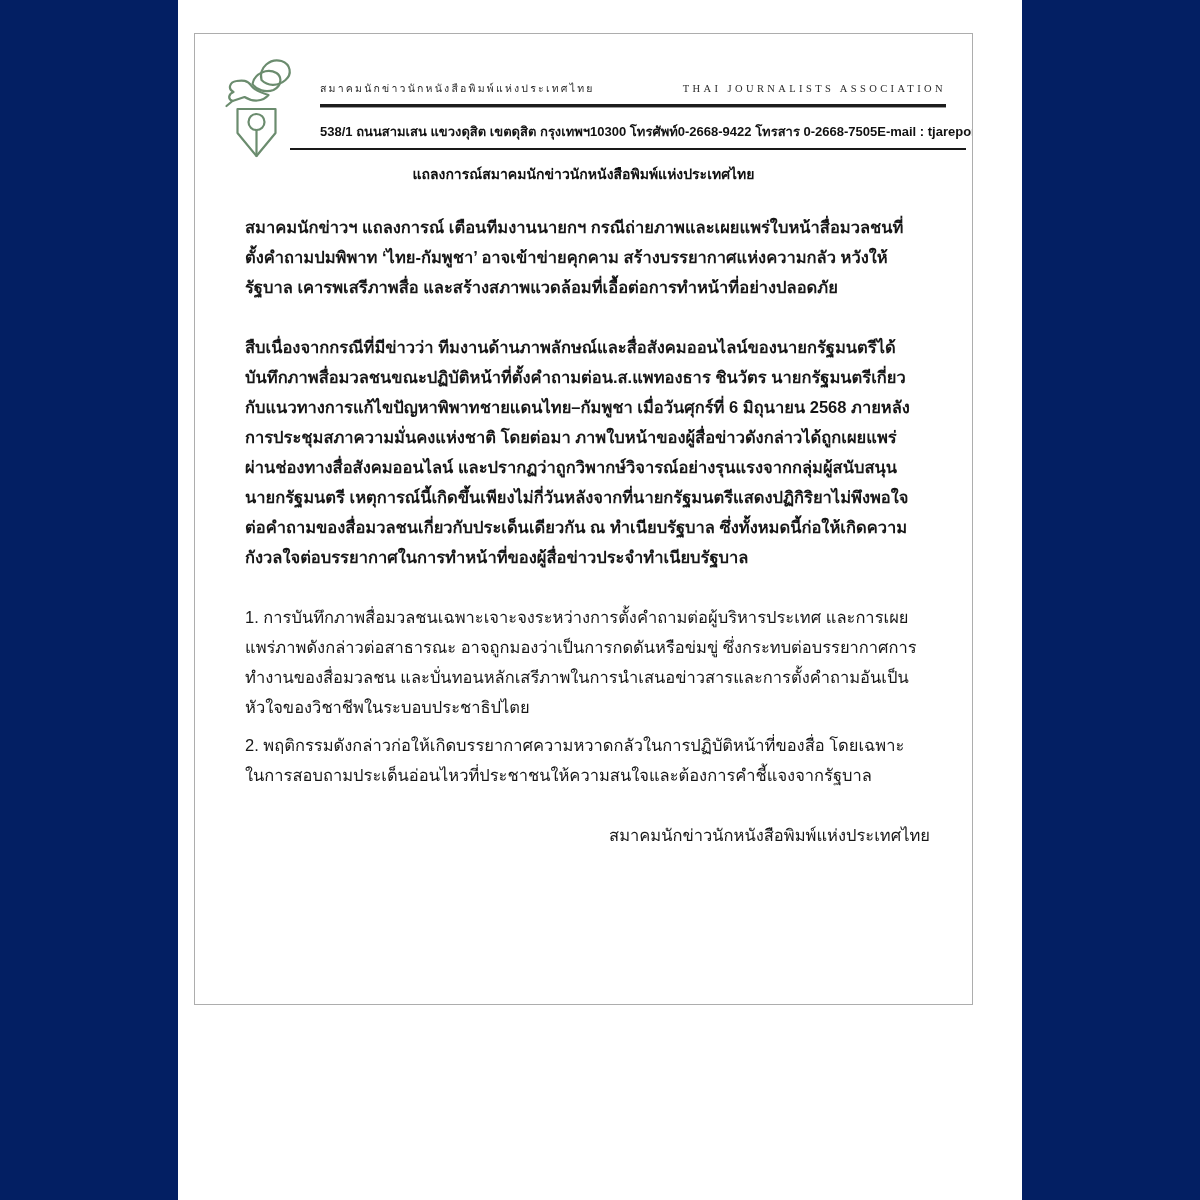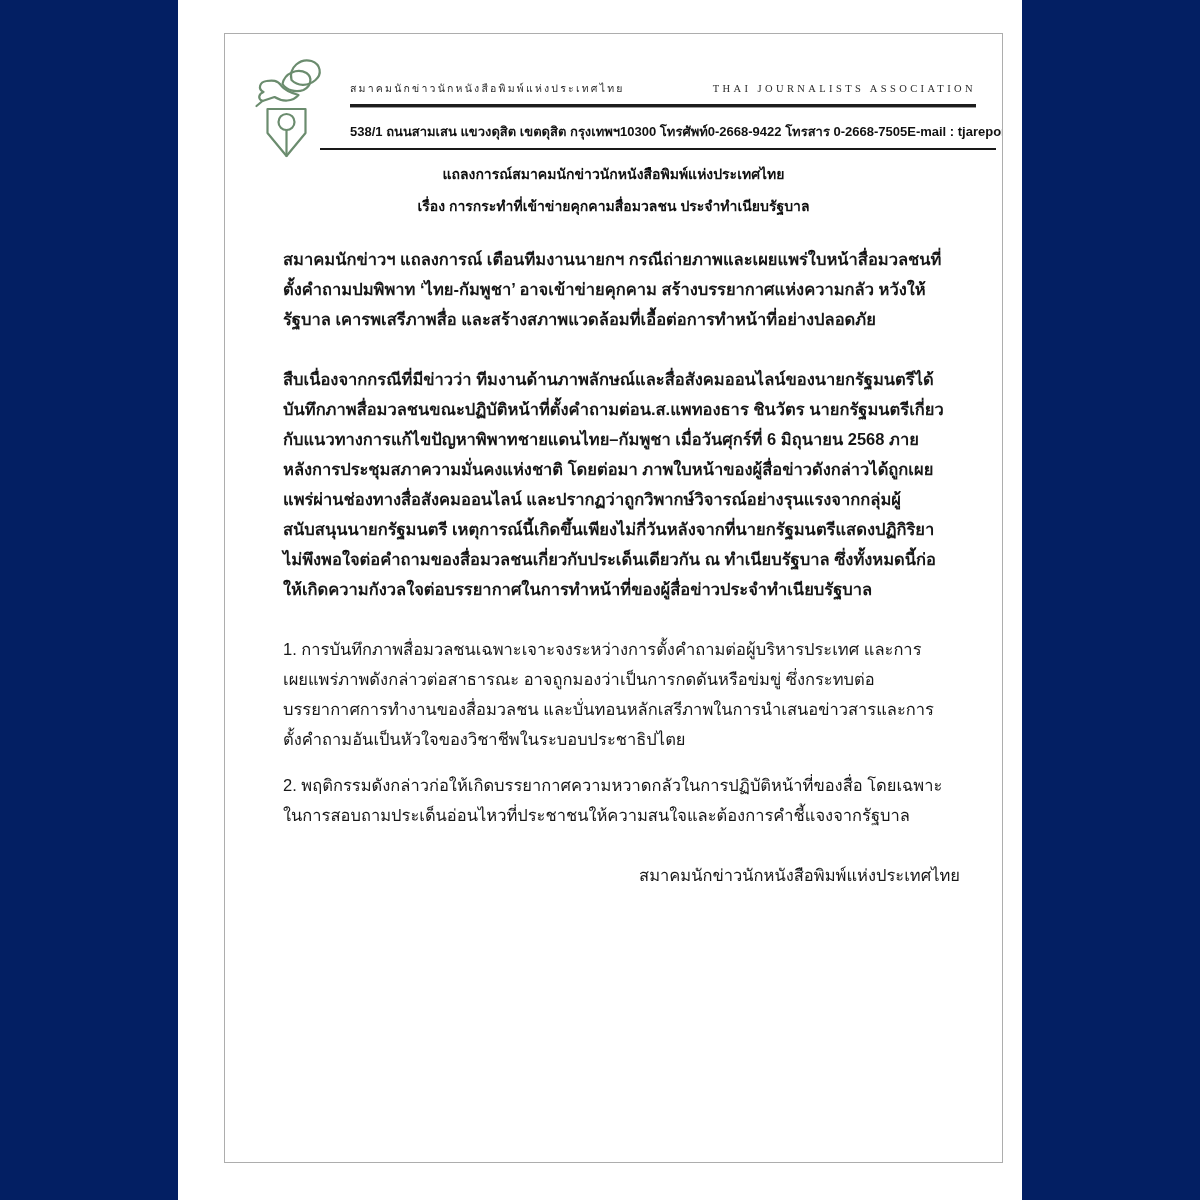--- a/index.html
+++ b/index.html
@@ -8,21 +8,21 @@
     position:relative; width:1200px; height:1200px;
     background:#ffffff; overflow:hidden;
     font-family:"Liberation Sans","DejaVu Sans",sans-serif;
     color:#171717;
   }
   .band { position:absolute; top:0; bottom:0; width:178px; }
   .band.left { left:0; }
   .band.right { right:0; }
 
   .page {
-    position:absolute; left:224px; top:33px; width:779px; height:1130px;
+    position:absolute; left:194px; top:33px; width:779px; height:972px;
     background:#ffffff; border:1px solid #adadad; overflow:hidden;
   }
 
   .letterhead { display:flex; align-items:flex-start; padding:22px 26px 0 18px; height:130px; }
   .logo { width:95px; height:106px; flex:none; }
   .logo svg { width:100%; height:100%; }
   .letterhead-right { flex:1; margin-left:12px; padding-top:24px; min-width:0; }
   .org-row {
     display:flex; justify-content:space-between; align-items:baseline;
     font-size:10.5px; letter-spacing:2.2px; color:#2a2a2a; white-space:nowrap;
@@ -39,21 +39,21 @@
   .doc-title {
     text-align:center; font-weight:bold; font-size:14px; line-height:32px; color:#101010;
   }
   .titles { margin-top:8px; }
 
   .doc-body {
     padding:0 42px; margin-top:22px;
     font-size:16.5px; line-height:30px; color:#171717;
     text-align:left;
   }
-  .doc-body p { margin:16px; }
+  .doc-body p { margin:8px; }
   .doc-body p.gap { margin-bottom:30px;font-weight:bold; }
   .doc-body p.lead { font-weight:bold; }
 
   .signature { text-align:right; margin-top:30px; line-height:30px; }
 </style>
 </head>
 <body>
 
 <div class="canvas">
 
@@ -88,21 +88,20 @@
         </div>
         <div class="thick-rule"></div>
         <div class="address-line">538/1 ถนนสามเสน แขวงดุสิต  เขตดุสิต  กรุงเทพฯ10300 โทรศัพท์0-2668-9422 โทรสาร 0-2668-7505E-mail : tjareporter@gmail.com</div>
       </div>
     </div>
 
     <div class="full-rule"></div>
 
     <div class="titles">
       <div class="doc-title">แถลงการณ์สมาคมนักข่าวนักหนังสือพิมพ์แห่งประเทศไทย</div>
-      <div class="doc-title">เรื่อง การกระทำที่เข้าข่ายคุกคามสื่อมวลชน ประจำทำเนียบรัฐบาล</div>
     </div>
 
     <div class="doc-body">
       <p class="lead gap">สมาคมนักข่าวฯ แถลงการณ์ เตือนทีมงานนายกฯ กรณีถ่ายภาพและเผยแพร่ใบหน้าสื่อมวลชนที่ตั้งคำถามปมพิพาท ‘ไทย-กัมพูชา’ อาจเข้าข่ายคุกคาม สร้างบรรยากาศแห่งความกลัว หวังให้รัฐบาล เคารพเสรีภาพสื่อ และสร้างสภาพแวดล้อมที่เอื้อต่อการทำหน้าที่อย่างปลอดภัย</p>
       <p class="gap">สืบเนื่องจากกรณีที่มีข่าวว่า ทีมงานด้านภาพลักษณ์และสื่อสังคมออนไลน์ของนายกรัฐมนตรีได้บันทึกภาพสื่อมวลชนขณะปฏิบัติหน้าที่ตั้งคำถามต่อน.ส.แพทองธาร ชินวัตร นายกรัฐมนตรีเกี่ยวกับแนวทางการแก้ไขปัญหาพิพาทชายแดนไทย–กัมพูชา เมื่อวันศุกร์ที่ 6 มิถุนายน 2568 ภายหลังการประชุมสภาความมั่นคงแห่งชาติ โดยต่อมา ภาพใบหน้าของผู้สื่อข่าวดังกล่าวได้ถูกเผยแพร่ผ่านช่องทางสื่อสังคมออนไลน์ และปรากฏว่าถูกวิพากษ์วิจารณ์อย่างรุนแรงจากกลุ่มผู้สนับสนุนนายกรัฐมนตรี เหตุการณ์นี้เกิดขึ้นเพียงไม่กี่วันหลังจากที่นายกรัฐมนตรีแสดงปฏิกิริยาไม่พึงพอใจต่อคำถามของสื่อมวลชนเกี่ยวกับประเด็นเดียวกัน ณ ทำเนียบรัฐบาล ซึ่งทั้งหมดนี้ก่อให้เกิดความกังวลใจต่อบรรยากาศในการทำหน้าที่ของผู้สื่อข่าวประจำทำเนียบรัฐบาล</p>
       <p>1. การบันทึกภาพสื่อมวลชนเฉพาะเจาะจงระหว่างการตั้งคำถามต่อผู้บริหารประเทศ และการเผยแพร่ภาพดังกล่าวต่อสาธารณะ อาจถูกมองว่าเป็นการกดดันหรือข่มขู่ ซึ่งกระทบต่อบรรยากาศการทำงานของสื่อมวลชน และบั่นทอนหลักเสรีภาพในการนำเสนอข่าวสารและการตั้งคำถามอันเป็นหัวใจของวิชาชีพในระบอบประชาธิปไตย</p>
       <p>2. พฤติกรรมดังกล่าวก่อให้เกิดบรรยากาศความหวาดกลัวในการปฏิบัติหน้าที่ของสื่อ โดยเฉพาะในการสอบถามประเด็นอ่อนไหวที่ประชาชนให้ความสนใจและต้องการคำชี้แจงจากรัฐบาล</p>
 
       <div class="signature">
         <div>สมาคมนักข่าวนักหนังสือพิมพ์แห่งประเทศไทย</div>

